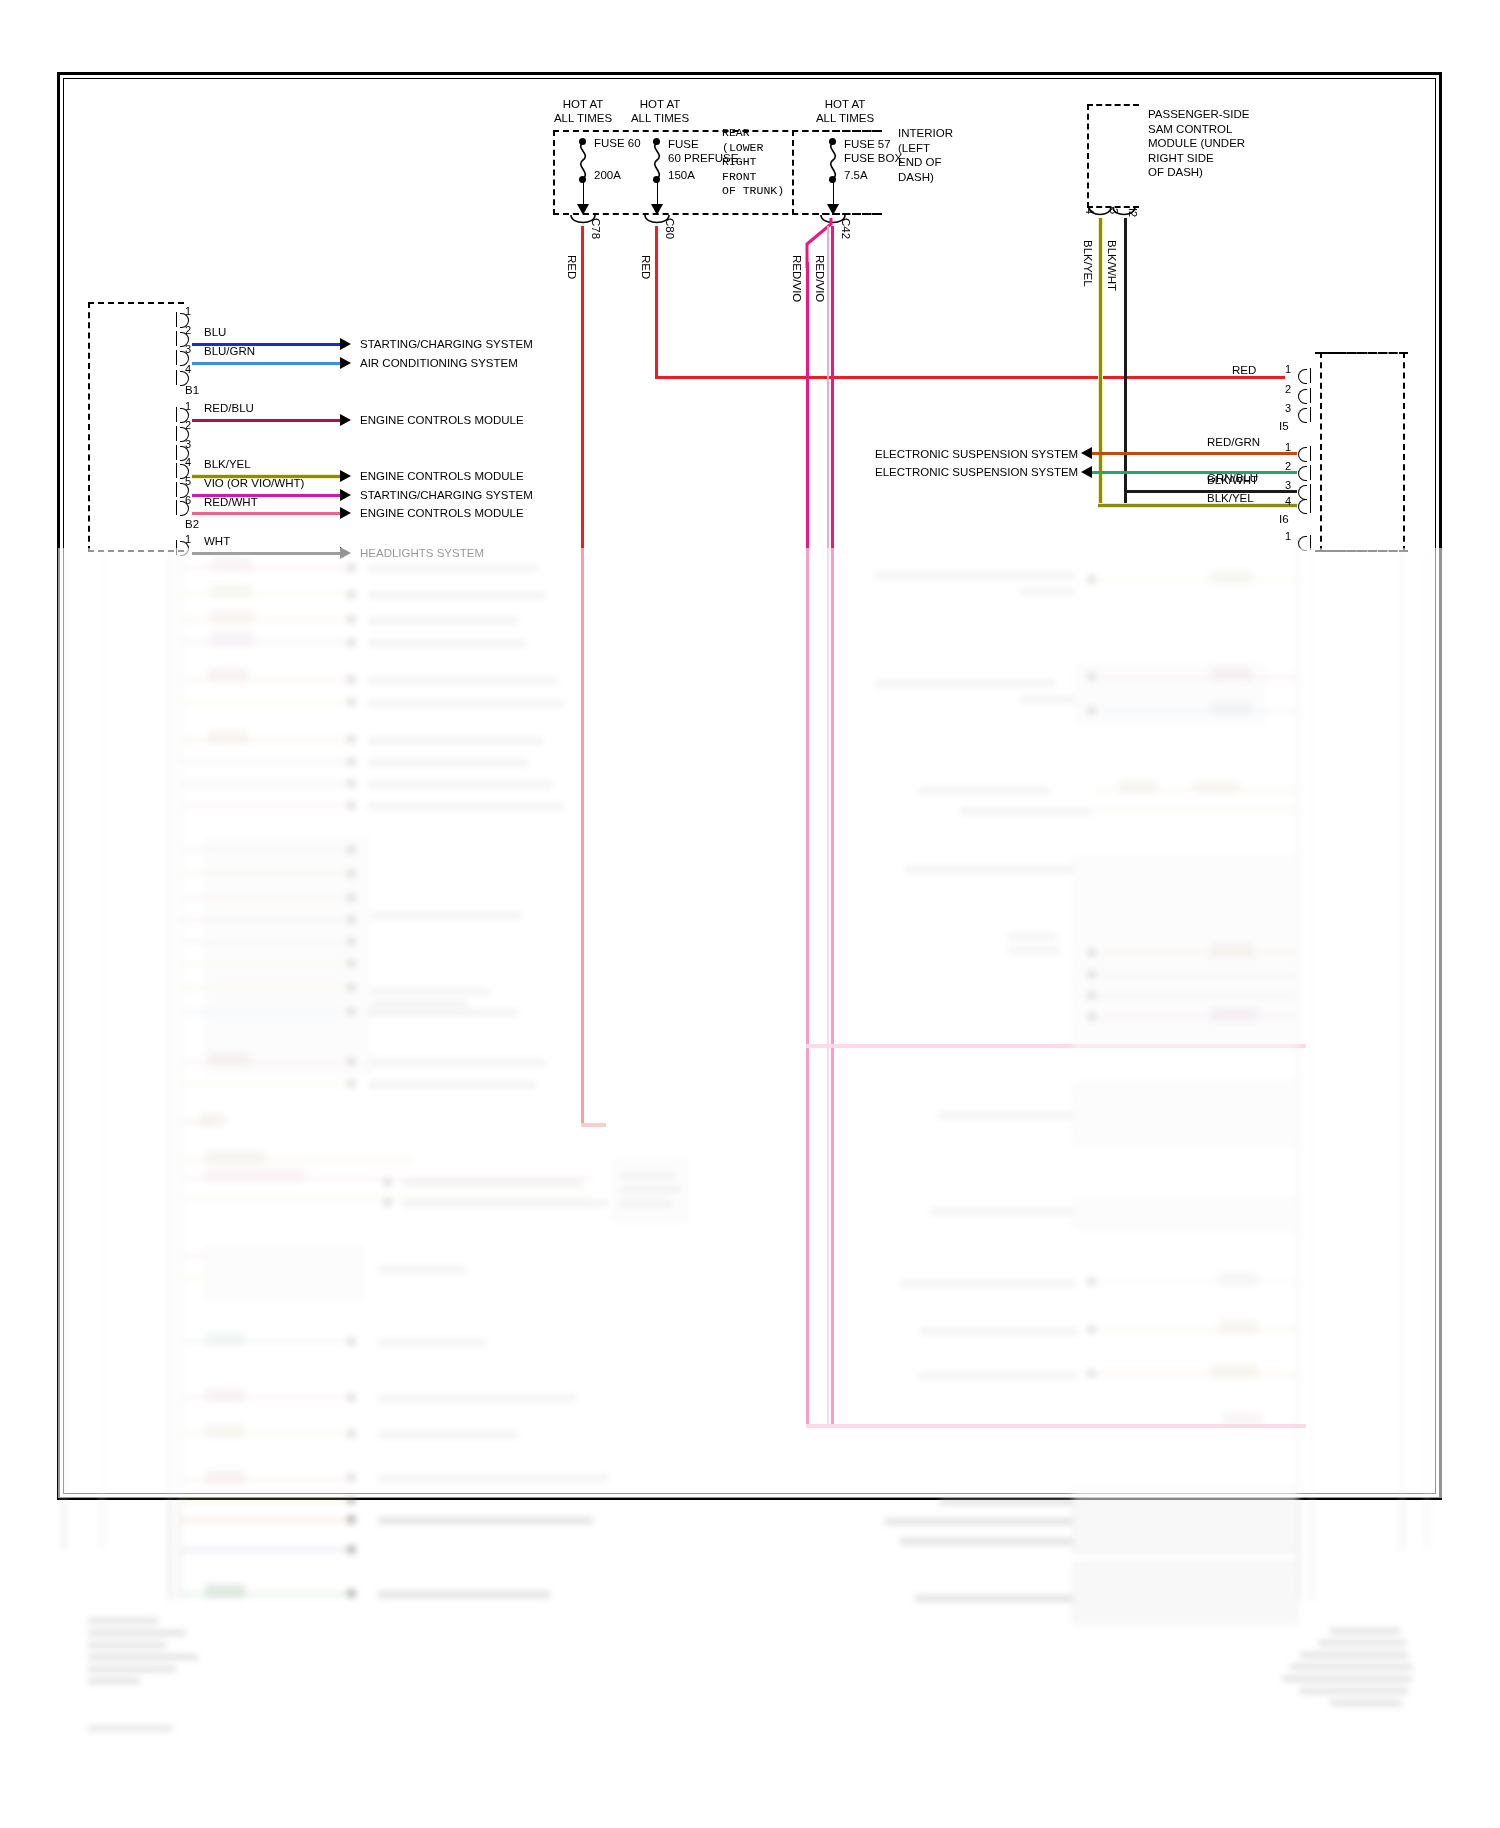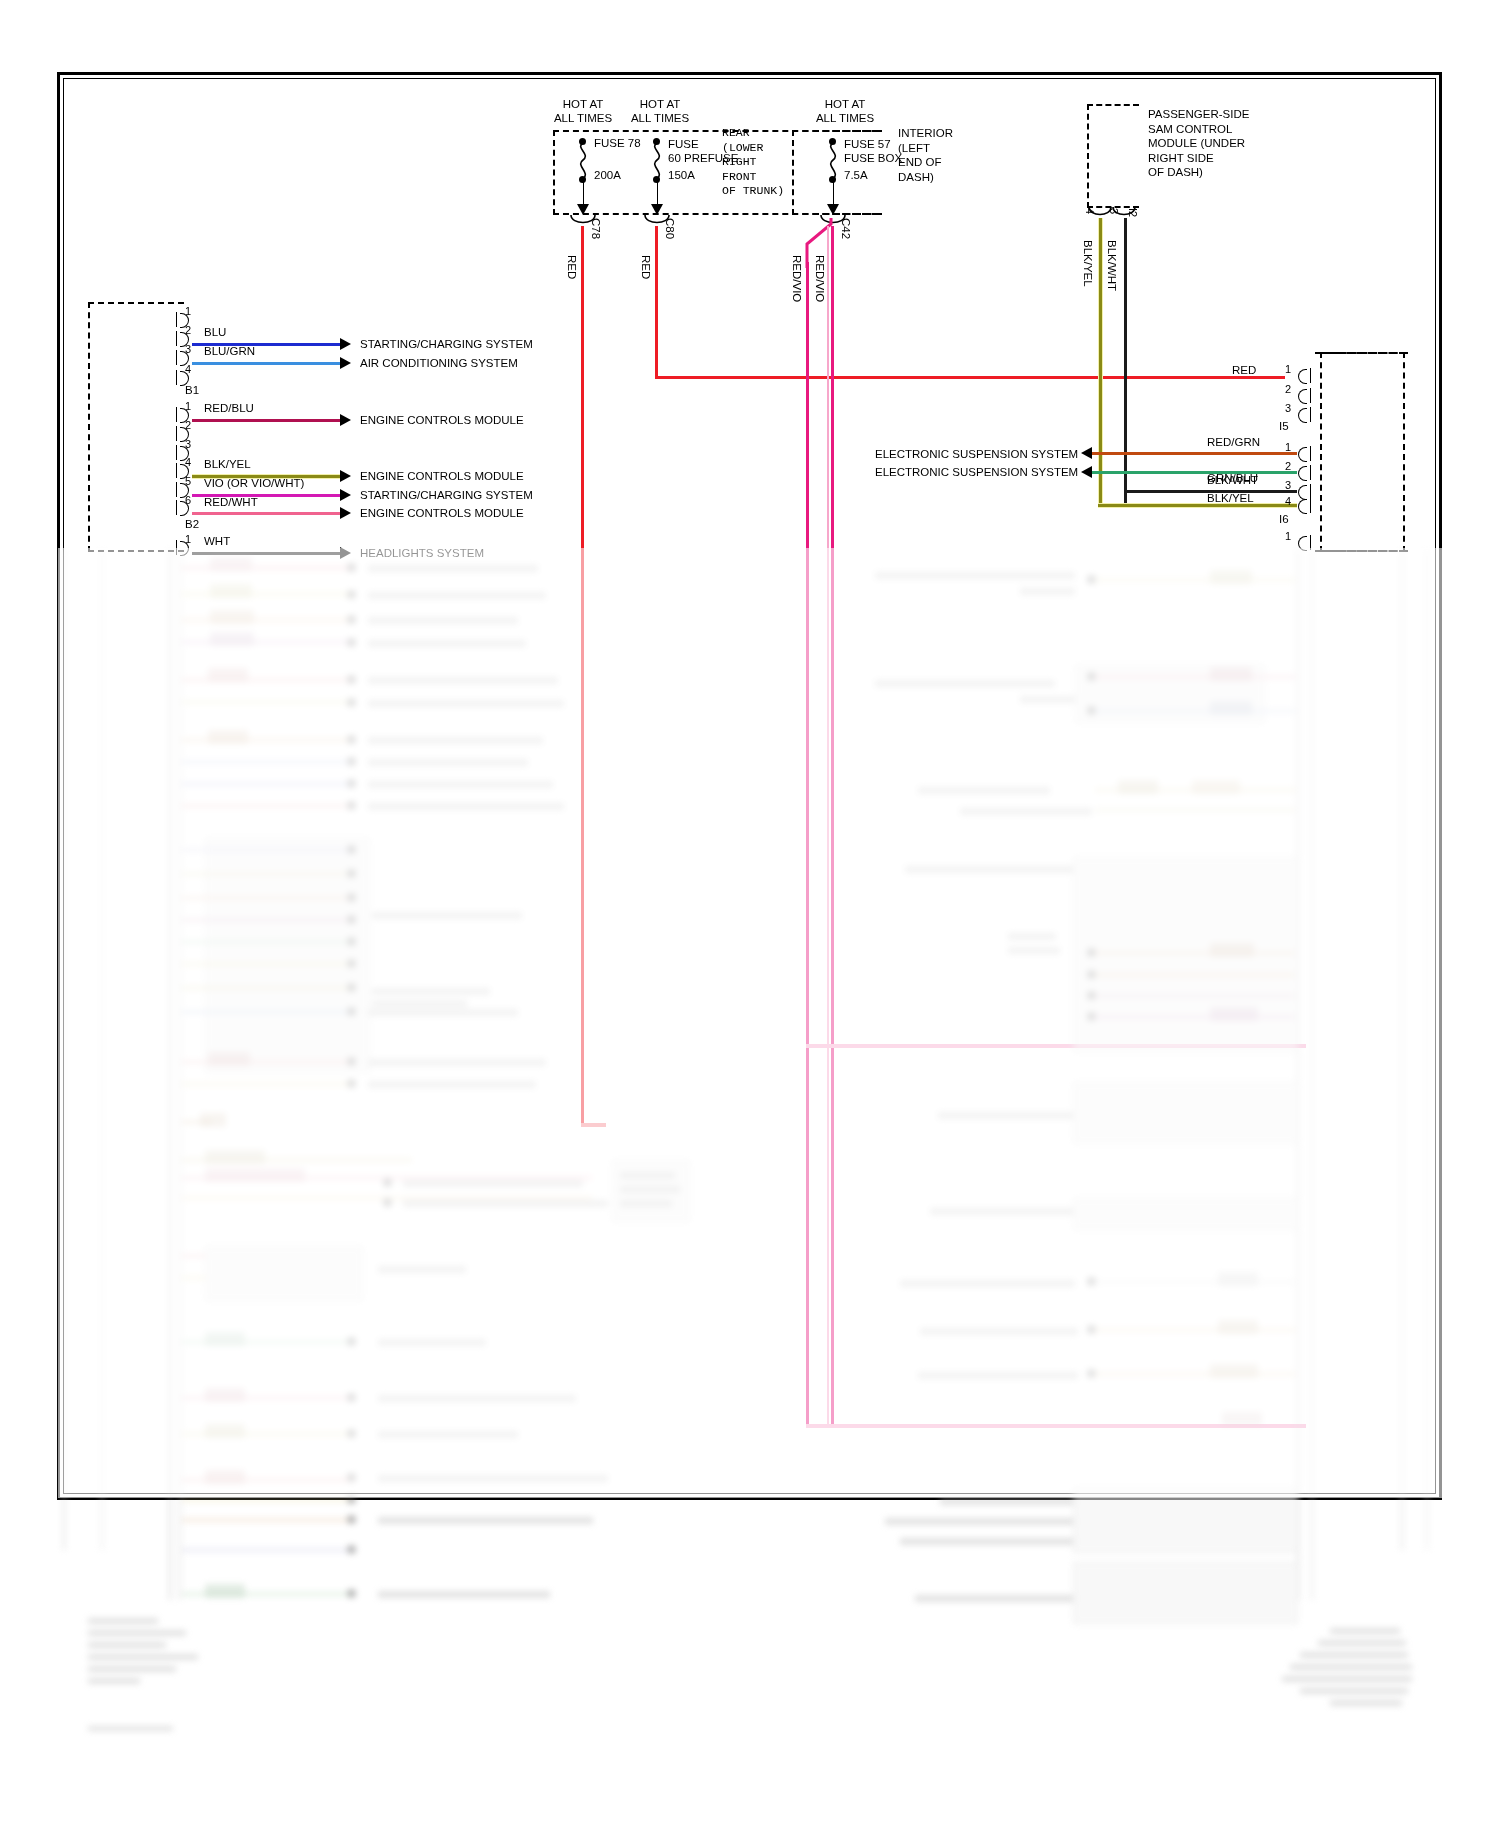--- a/index.html
+++ b/index.html
@@ -205,21 +205,21 @@
   <div class="lbl lbl-c" style="left:605px; top:98px; width:110px;">HOT AT
 ALL TIMES</div>
 
   <div class="dot" style="left:579px; top:138px;"></div>
   <svg class="fuse-sq" style="left:572px; top:143px;" width="22" height="36" viewBox="0 0 22 36">
     <path d="M11 0 C3 5, 19 11, 11 17 C3 23, 19 29, 11 36" fill="none" stroke="#000" stroke-width="1.6"></path>
   </svg>
   <div class="dot" style="left:579px; top:176px;"></div>
   <div class="vline" style="left:582.5px; top:180px; height:28px; border-left-width:1.6px; border-color:#000;"></div>
   <div class="arrow-d" style="left:577px; top:204px;"></div>
-  <div class="lbl" style="left:594px; top:137px;">FUSE 78</div>
+  <div class="lbl" style="left:594px; top:137px;">FUSE 60</div>
   <div class="lbl" style="left:594px; top:169px;">200A</div>
 
   <div class="dot" style="left:653px; top:138px;"></div>
   <svg class="fuse-sq" style="left:646px; top:143px;" width="22" height="36" viewBox="0 0 22 36">
     <path d="M11 0 C3 5, 19 11, 11 17 C3 23, 19 29, 11 36" fill="none" stroke="#000" stroke-width="1.6"></path>
   </svg>
   <div class="dot" style="left:653px; top:176px;"></div>
   <div class="vline" style="left:656.5px; top:180px; height:28px; border-left-width:1.6px; border-color:#000;"></div>
   <div class="arrow-d" style="left:651px; top:204px;"></div>
   <div class="lbl" style="left:668px; top:137px; line-height:14px;">FUSE

